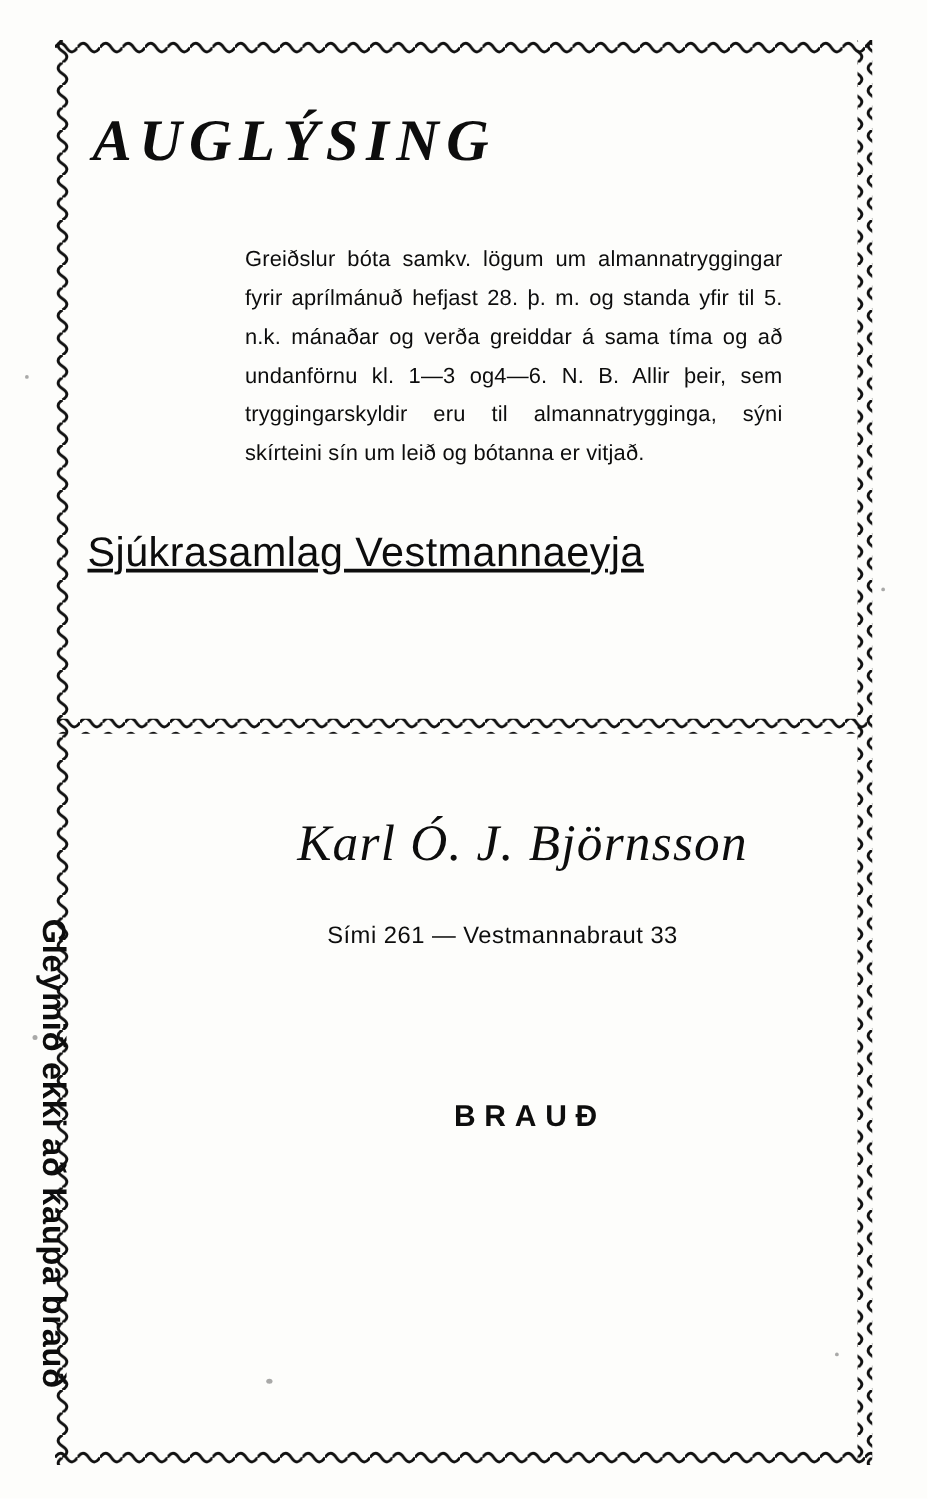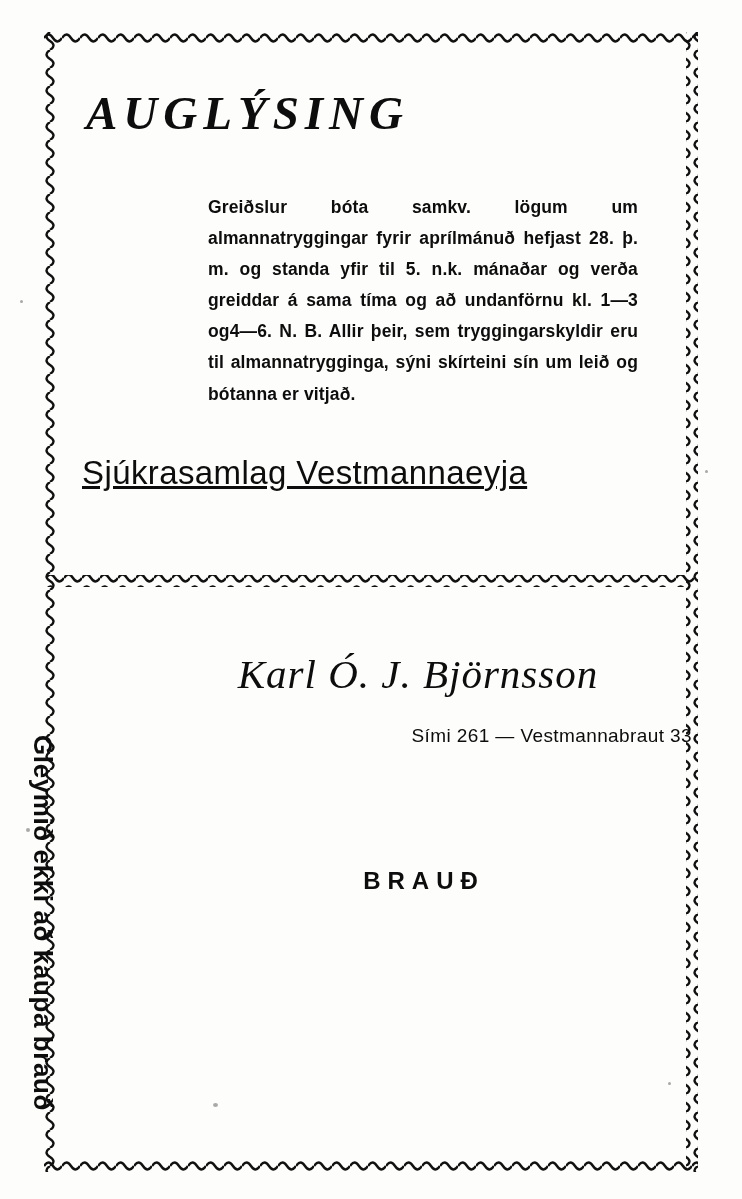--- a/index.html
+++ b/index.html
@@ -40,21 +40,21 @@
     left: 44px;
     top: 32px;
     width: 654px;
     height: 1140px;
   }
   .frame svg { display: block; }
 
   
   .ad-top {
     position: absolute;
-    left: 60px;
+    left: 48px;
     top: 60px;
     width: 626px;
   }
   .ad-title {
     font-family: "Liberation Serif", serif;
     font-style: italic;
     font-weight: 700;
     font-size: 47px;
     letter-spacing: 6px;
     margin-left: 26px;
@@ -62,21 +62,21 @@
     line-height: 1.1;
   }
   .ad-body {
     margin: 52px 18px 0 148px;
     width: 430px;
     font-size: 17.5px;
     line-height: 1.78;
     text-align: justify;
     letter-spacing: 0.15px;
   }
-  .ad-body p { margin: 0; font-weight: bold; }
+  .ad-body p { margin: 0; }
   .ad-signature {
     margin-top: 44px;
     margin-left: 22px;
     font-size: 33px;
     letter-spacing: 0.4px;
     font-weight: 400;
     white-space: nowrap;
     text-decoration: underline;
   }
 
@@ -99,25 +99,24 @@
   }
   .shop-name {
     font-family: "Liberation Serif", serif;
     font-style: italic;
     font-size: 41px;
     letter-spacing: 1px;
     margin-left: 12px;
     white-space: nowrap;
   }
   .shop-contact {
-    margin-top: 27px;
+    margin-top: 40px;
     font-size: 19px;
     letter-spacing: 0.4px;
     margin-left: -20px;
-    text-align: right;
   }
   .goods {
     margin-top: 120px;
     margin-left: 24px;
   }
   .goods-item {
     font-size: 24px;
     font-weight: 700;
     letter-spacing: 7px;
     margin-bottom: 78px;

